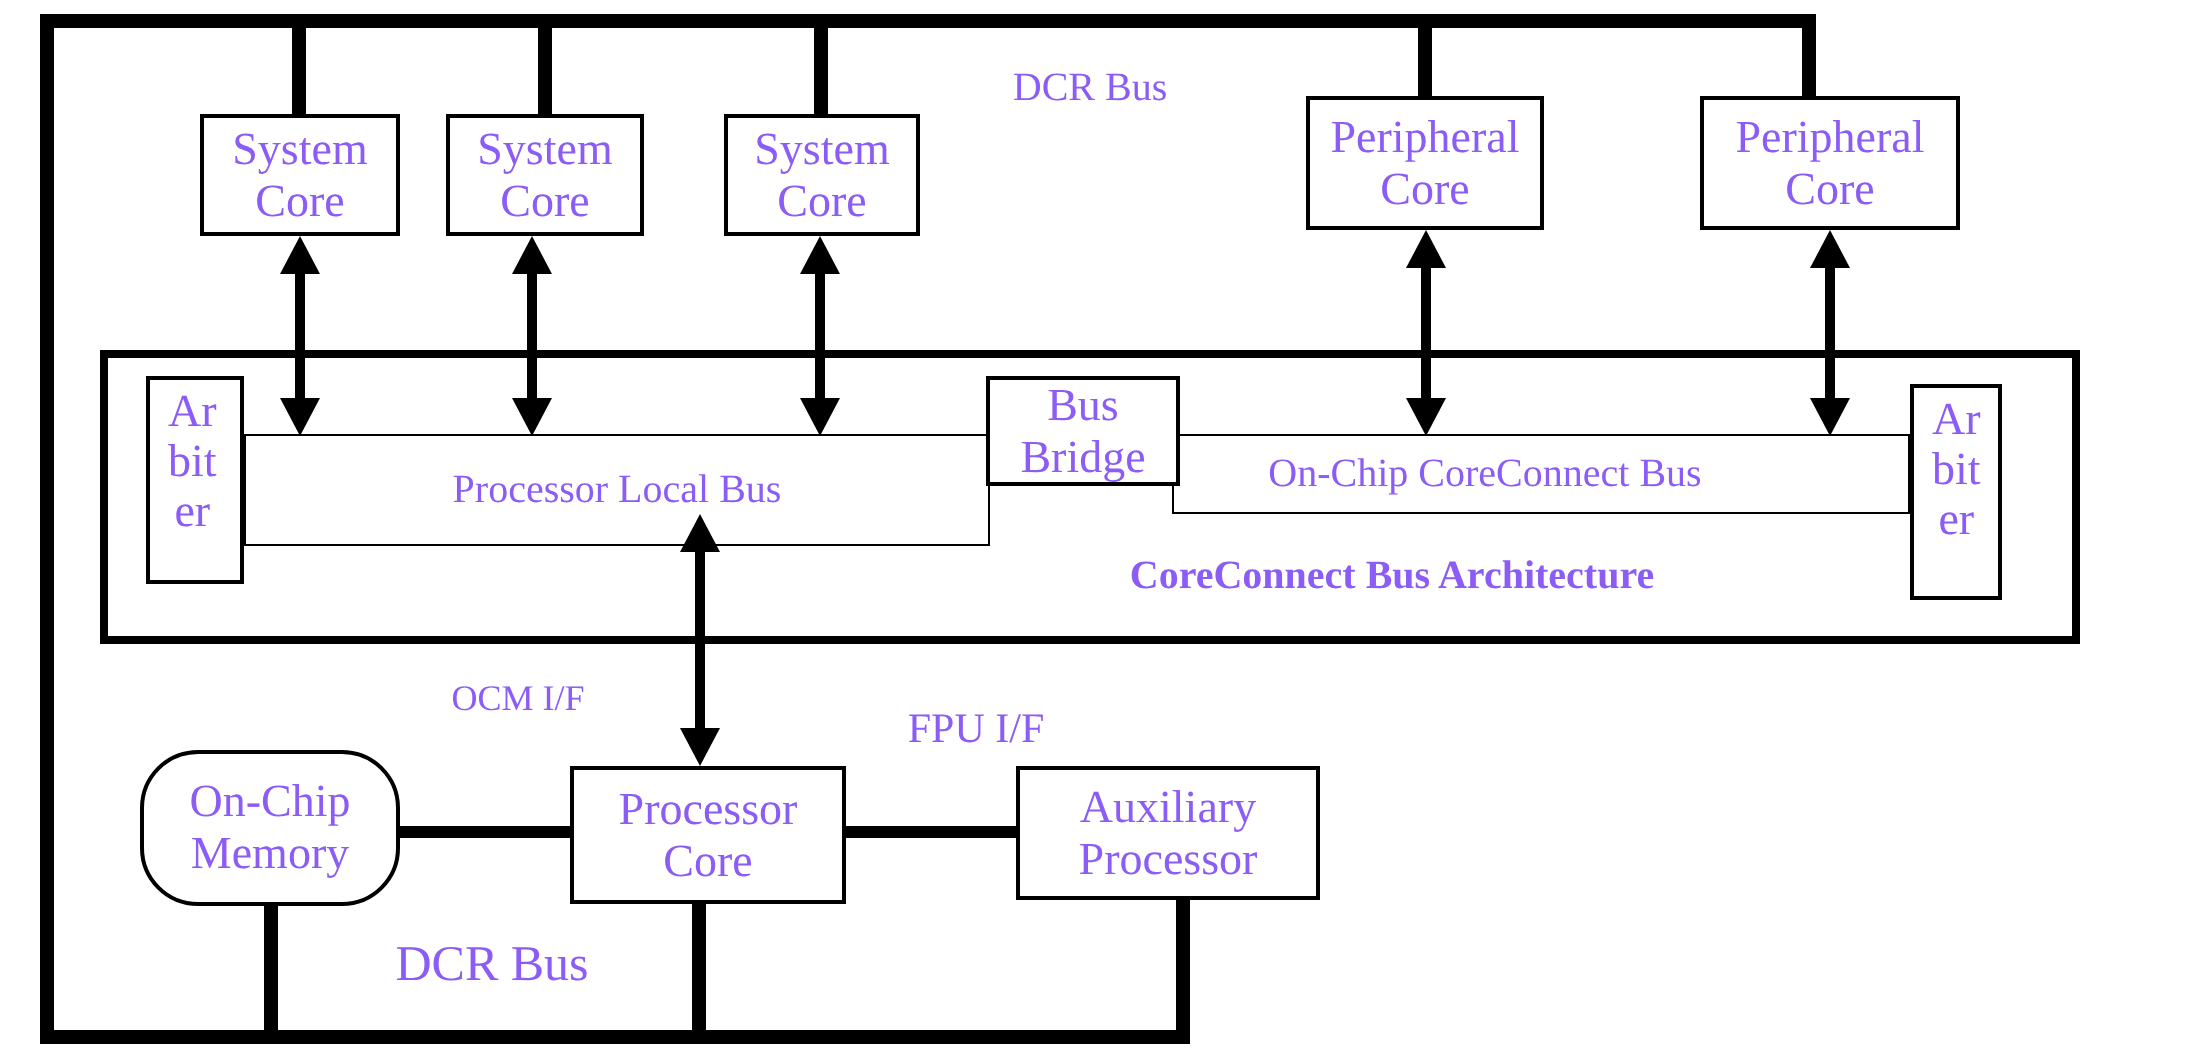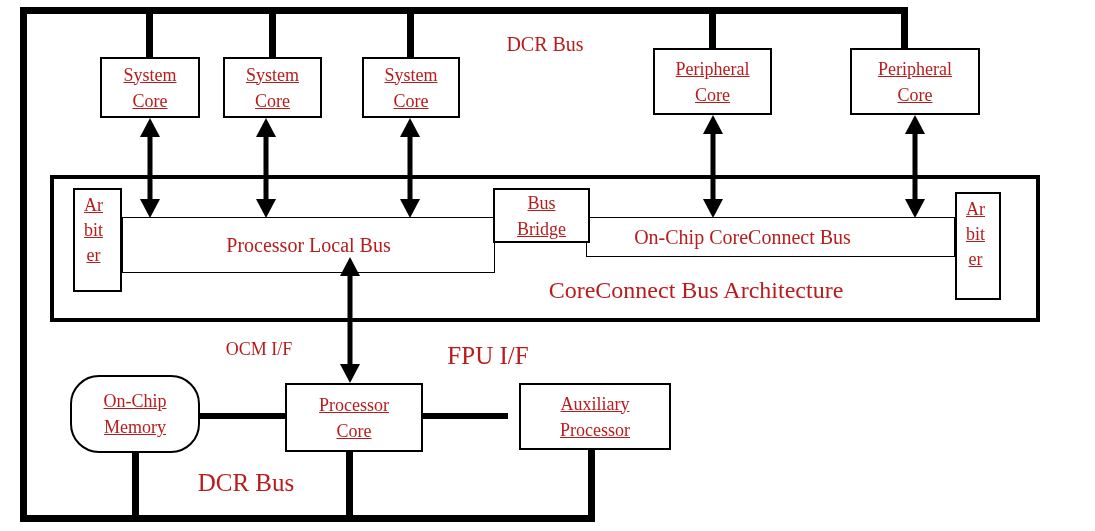--- a/index.html
+++ b/index.html
@@ -2,37 +2,36 @@
 <html><head>
 <meta charset="utf-8">
 <style>
   html,body{margin:0;padding:0;background:#ffffff;}
   #stage{
     position:relative;
     width:1095px;height:531px;
     background:#ffffff;
     outline:1px solid #b0b0b0;
     font-family:"Liberation Serif","DejaVu Serif",serif;
-    color:#b91c1c;
+    color:#8b5cf6;
     overflow:hidden;
   }
   
   .busline{position:absolute;background:#000;}
   
   .box{
     position:absolute;
     border:2px solid #000;
     background:#fff;
     display:flex;align-items:center;justify-content:center;
     text-align:center;
-    font-size:18px;line-height:26px;
+    font-size:23px;line-height:26px;
     white-space:pre-line;
     box-sizing:border-box;
     z-index:3;
-    text-decoration:underline;
   }
   .arbiter{
     justify-content:flex-start;align-items:flex-start;
     text-align:center;padding:3px 0 0 9px;
     line-height:25px;
   }
   .band{
     position:absolute;
     border:1px solid #000;
     box-sizing:border-box;
@@ -142,36 +141,36 @@
   <div class="band" style="left:122px;top:217px;width:373px;height:56px;">
     <span>Processor Local Bus</span>
   </div>
   <div class="band" style="left:586px;top:217px;width:369px;height:40px;padding-right:56px;box-sizing:border-box;">
     <span>On-Chip CoreConnect Bus</span>
   </div>
 
   <div class="box" style="left:493px;top:188px;width:97px;height:55px;">Bus
 Bridge</div>
 
-  <div class="lbl" style="left:546px;top:277px;width:300px;font-size:24px;">CoreConnect Bus Architecture</div>
+  <div class="lbl" style="left:546px;top:277px;width:300px;font-size:20px;font-weight:bold;">CoreConnect Bus Architecture</div>
 
   <div class="varrow" style="left:338px;top:257px;height:126px;">
     <span class="head-up"></span>
     <span class="shaft"></span>
     <span class="head-down"></span>
   </div>
 
   <div class="lbl" style="left:204px;top:339px;width:110px;font-size:18px;text-align:center;">OCM I/F</div>
-  <div class="lbl" style="left:433px;top:342px;width:110px;font-size:25px;">FPU I/F</div>
+  <div class="lbl" style="left:433px;top:352px;width:110px;font-size:21px;">FPU I/F</div>
 
   <div class="box" style="left:70px;top:375px;width:130px;height:78px;border-radius:29px;">On-Chip
 Memory</div>
   <div class="box" style="left:285px;top:383px;width:138px;height:69px;">Processor
 Core</div>
-  <div class="box" style="left:508px;top:383px;width:152px;height:67px;margin-left:11px;">Auxiliary
+  <div class="box" style="left:508px;top:383px;width:152px;height:67px;">Auxiliary
 Processor</div>
 
   <div class="busline" style="left:200px;top:413px;width:85px;height:6px;"></div>
   <div class="busline" style="left:423px;top:413px;width:85px;height:6px;"></div>
 
   <div class="busline" style="left:132px;top:453px;width:7px;height:69px;"></div>
   <div class="busline" style="left:346px;top:452px;width:7px;height:70px;"></div>
   <div class="busline" style="left:588px;top:450px;width:7px;height:72px;"></div>
 
   <div class="lbl" style="left:186px;top:469px;width:120px;font-size:25px;">DCR Bus</div>

